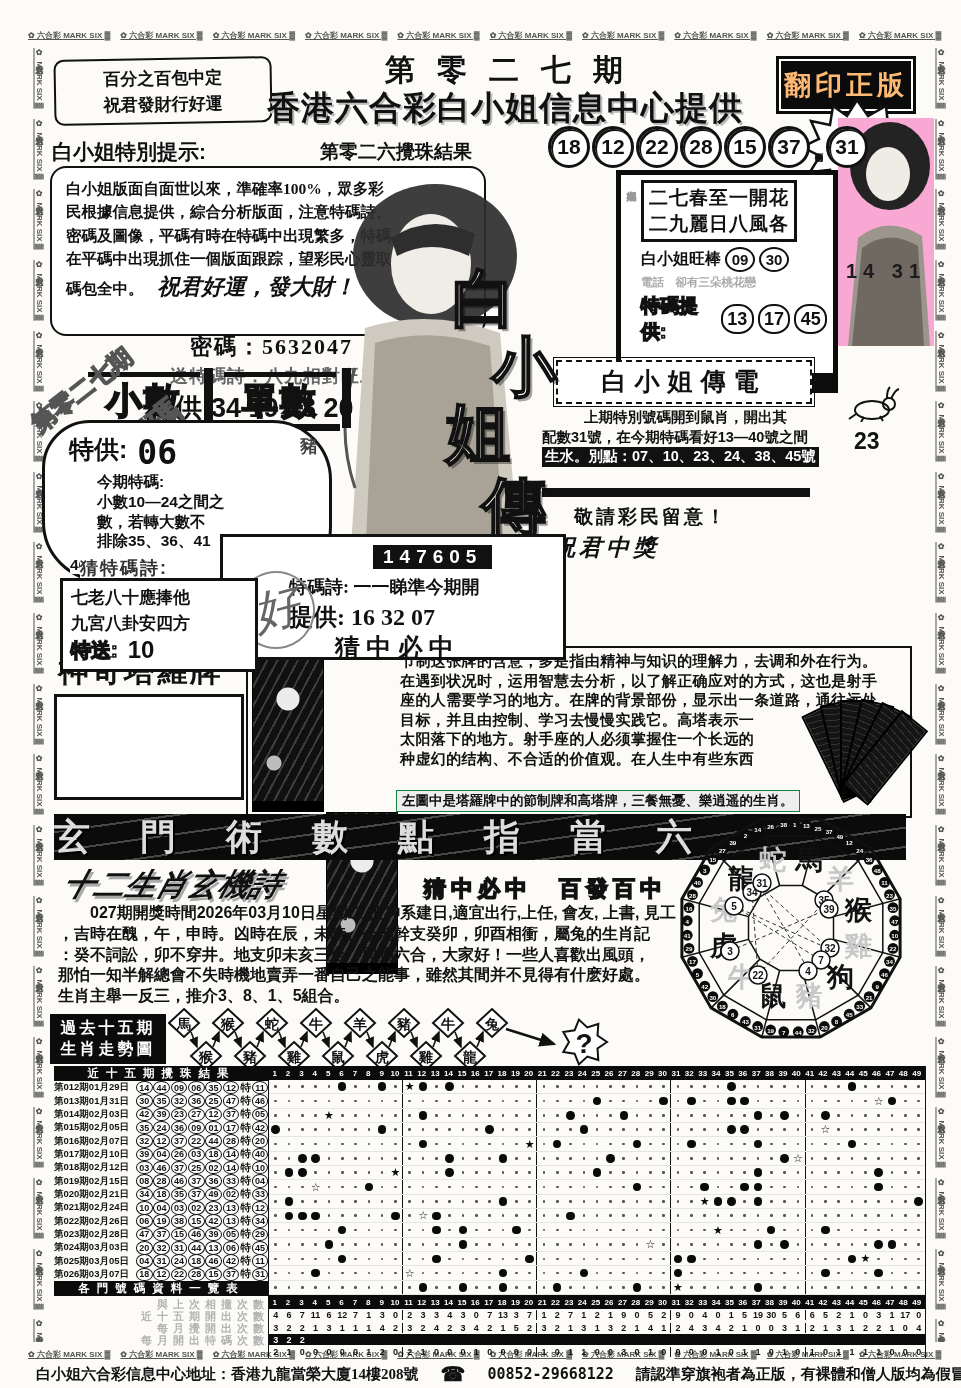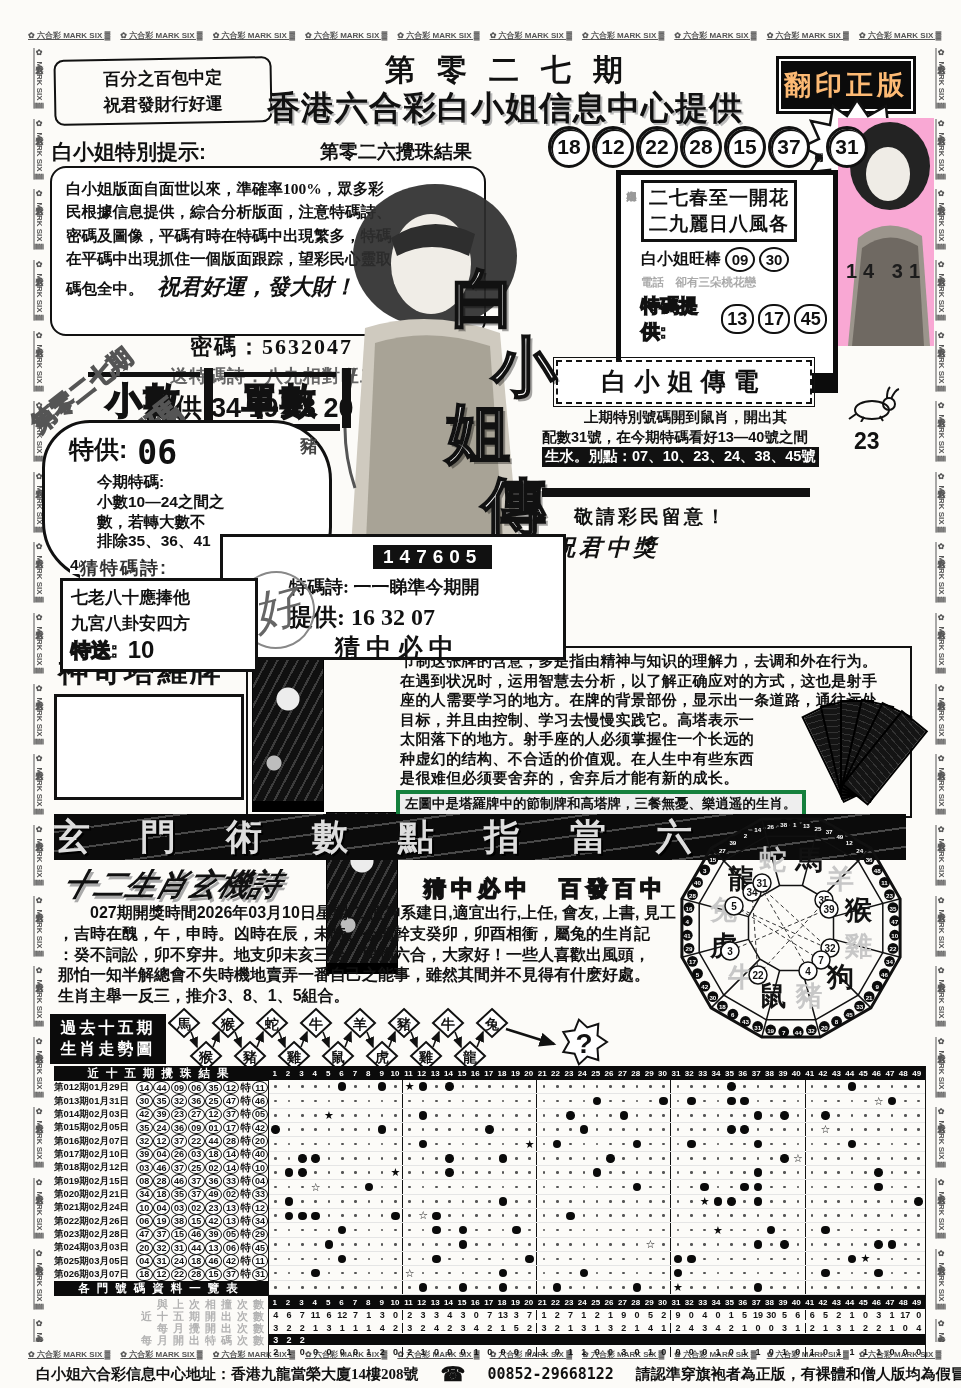--- a/index.html
+++ b/index.html
@@ -54,21 +54,21 @@
   .hao{border:2px solid #888;border-radius:50%;display:flex;align-items:center;justify-content:center;
        transform:rotate(-15deg);color:#666;font-size:46px;font-style:italic;font-family:"Liberation Serif",serif;}
   
   .tcard{width:70px;height:160px;background:
           radial-gradient(circle at 50% 30%, #ececec 0 11px, transparent 12px),
           radial-gradient(circle at 30% 70%, #bdbdbd 0 7px, transparent 8px),
           repeating-linear-gradient(118deg,#101010 0 7px,#3c3c3c 7px 9px);
          border:1px solid #000;position:relative;}
   .tcard::after{content:"";position:absolute;left:0;right:0;bottom:0;height:10px;background:#000;}
   .tpar .ln{font-size:15px;font-weight:700;line-height:1.3;white-space:nowrap;letter-spacing:.4px;}
-  .tcap{background:#eee;border:4px solid #15803d;font-size:13.5px;font-weight:700;padding:1px 5px;white-space:nowrap;}
+  .tcap{background:#eee;border:1px solid #15803d;font-size:13.5px;font-weight:700;padding:1px 5px;white-space:nowrap;}
   .fan-card{position:absolute;width:30px;height:92px;background:
             repeating-linear-gradient(10deg,#141414 0 5px,#333 5px 6px);
             border:2px solid #000;left:40px;top:12px;transform-origin:50% 96%;}
   .banner{background:#0b0b0b;color:#ddd;overflow:hidden;
           background-image:repeating-linear-gradient(172deg,transparent 0 17px,rgba(255,255,255,.25) 17px 19px);}
   .banner span{font-size:36px;font-weight:900;letter-spacing:50px;white-space:nowrap;
                line-height:46px;display:block;text-shadow:2px 2px 0 #000;}
   .shengtitle{font-size:31px;font-weight:900;font-style:italic;transform:skewX(-16deg);
               text-shadow:3px 3px 0 #aaa;font-family:"Liberation Serif",serif;white-space:nowrap;}
   .zpar .ln{font-size:16px;font-weight:700;line-height:1.3;white-space:nowrap;}
@@ -329,21 +329,20 @@
   <div class="abs" style="left:246px;top:646px;width:662px;height:168px;border:2px solid #111;"></div>
   <div class="tcard abs" style="left:252px;top:650px;"></div>
   <div class="tcard abs" style="left:326px;top:650px;"></div>
   <div class="tpar abs" style="left:400px;top:651px;width:505px;">
     <div class="ln">节制这张牌的含意，多是指由精神与知识的理解力，去调和外在行为。</div>
     <div class="ln">在遇到状况时，运用智慧去分析，以了解正确应对的方式，这也是射手</div>
     <div class="ln">座的人需要学习的地方。在牌的背景部份，显示出一条道路，通往远处</div>
     <div class="ln">目标，并且由控制、学习去慢慢实践它。高塔表示一</div>
     <div class="ln">太阳落下的地方。射手座的人必须掌握住一个长远的</div>
     <div class="ln">种虚幻的结构、不合适的价值观。在人生中有些东西</div>
-    <div class="ln">是很难但必须要舍弃的，舍弃后才能有新的成长。</div>
   </div>
   <div class="abs" style="left:800px;top:688px;width:108px;height:118px;">
     <div class="fan-card" style="transform:rotate(-26deg);"></div>
     <div class="fan-card" style="transform:rotate(-13deg);"></div>
     <div class="fan-card" style="transform:rotate(0deg);"></div>
     <div class="fan-card" style="transform:rotate(13deg);"></div>
     <div class="fan-card" style="transform:rotate(26deg);"></div>
     <div class="fan-card" style="transform:rotate(39deg);"></div>
   </div>
   <div class="tcap abs" style="left:396px;top:790px;">左圖中是塔羅牌中的節制牌和高塔牌，三餐無憂、樂逍遥的生肖。</div>

